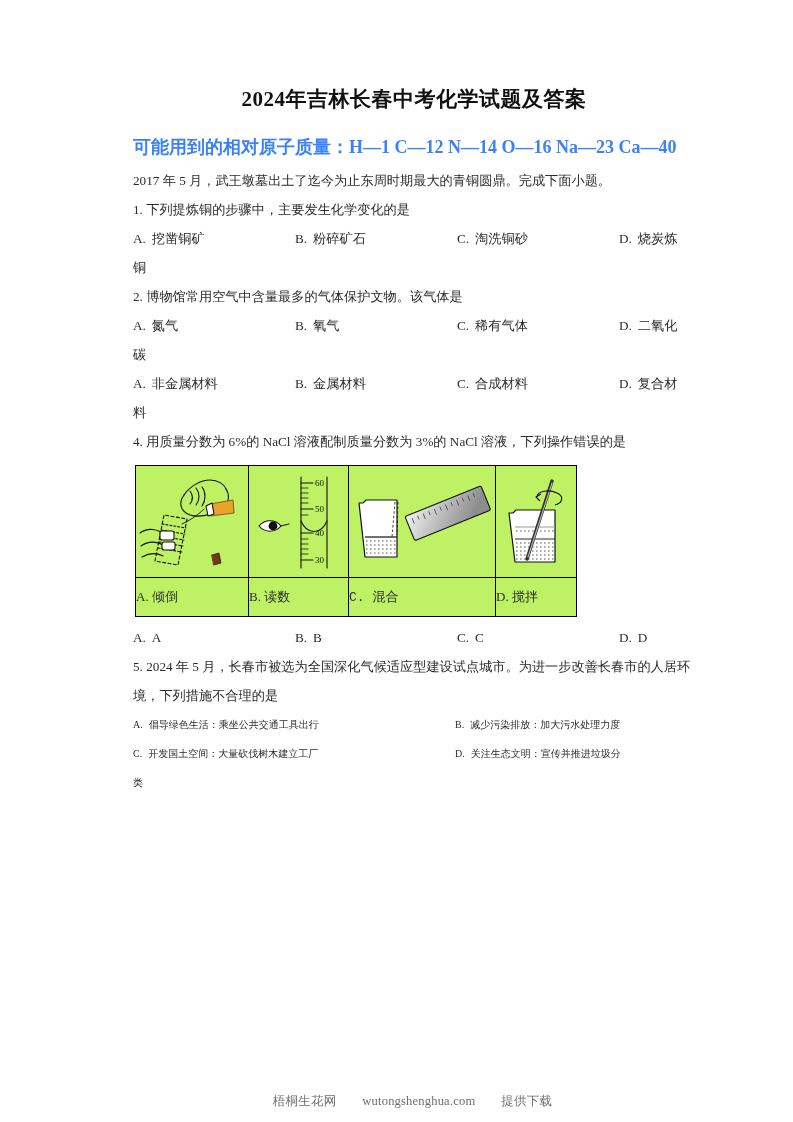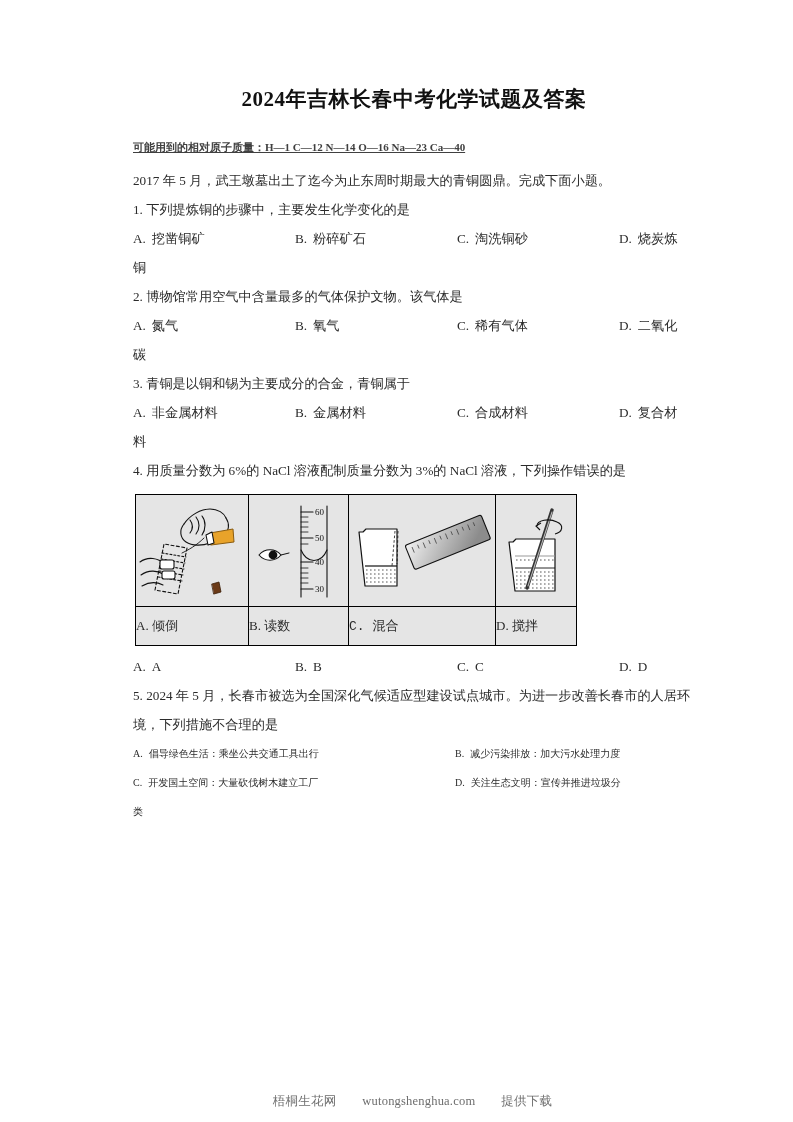--- a/index.html
+++ b/index.html
@@ -47,24 +47,23 @@
     color: #2b2b2b;
     text-align: justify;
   }
   .p.bold {
     font-weight: bold;
     color: #000;
     font-size: 13.6px;
   }
   .p.mass {
     font-weight: bold;
-    color: #404040;
-    font-size: 11px;
+    color: #3b82f6;
+    font-size: 18px;
     margin-bottom: 2px;
-    text-decoration: underline;
   }
   .spacer-sm { height: 6px; }
   .spacer-xs { height: 2px; }
 
   
   .q-stem {
     font-size: 13.2px;
     line-height: 29px;
     color: #2b2b2b;
   }
@@ -105,21 +104,21 @@
   }
   .opt2 .lab { margin-right: 6px; }
   .opt2.last { width: auto; }
 
   
   .fig-table {
     border-collapse: collapse;
     margin: 9px 0 0 2px;
     table-layout: fixed;
     width: 437px;
-    background: #e5e5e5;
+    background: #bef264;
   }
   .fig-table td {
     border: 1px solid #000;
     padding: 0;
     vertical-align: middle;
   }
   .fig-cell { height: 111px; position: relative; }
   .lbl-cell {
     height: 38px;
     font-size: 13px;
@@ -185,24 +184,20 @@
       </div>
       <div class="opts4">
         <div class="row">
           <span class="opt"><span class="lab">A.</span><span>氮气</span></span><span class="opt"><span class="lab">B.</span><span>氧气</span></span><span class="opt"><span class="lab">C.</span><span>稀有气体</span></span><span class="opt last"><span class="lab">D.</span><span>二氧化</span></span>
         </div>
         <div class="wrap-tail">碳</div>
       </div>
     </div>
 
     <div>
-      <div class="q-stem">
-        <span>3.</span>
-        <span>青铜是以铜和锡为主要成分的合金，青铜属于</span>
-      </div>
       <div class="opts4">
         <div class="row">
           <span class="opt"><span class="lab">A.</span><span>非金属材料</span></span><span class="opt"><span class="lab">B.</span><span>金属材料</span></span><span class="opt"><span class="lab">C.</span><span>合成材料</span></span><span class="opt last"><span class="lab">D.</span><span>复合材</span></span>
         </div>
         <div class="wrap-tail">料</div>
       </div>
     </div>
 
     <div>
       <div class="q-stem">

